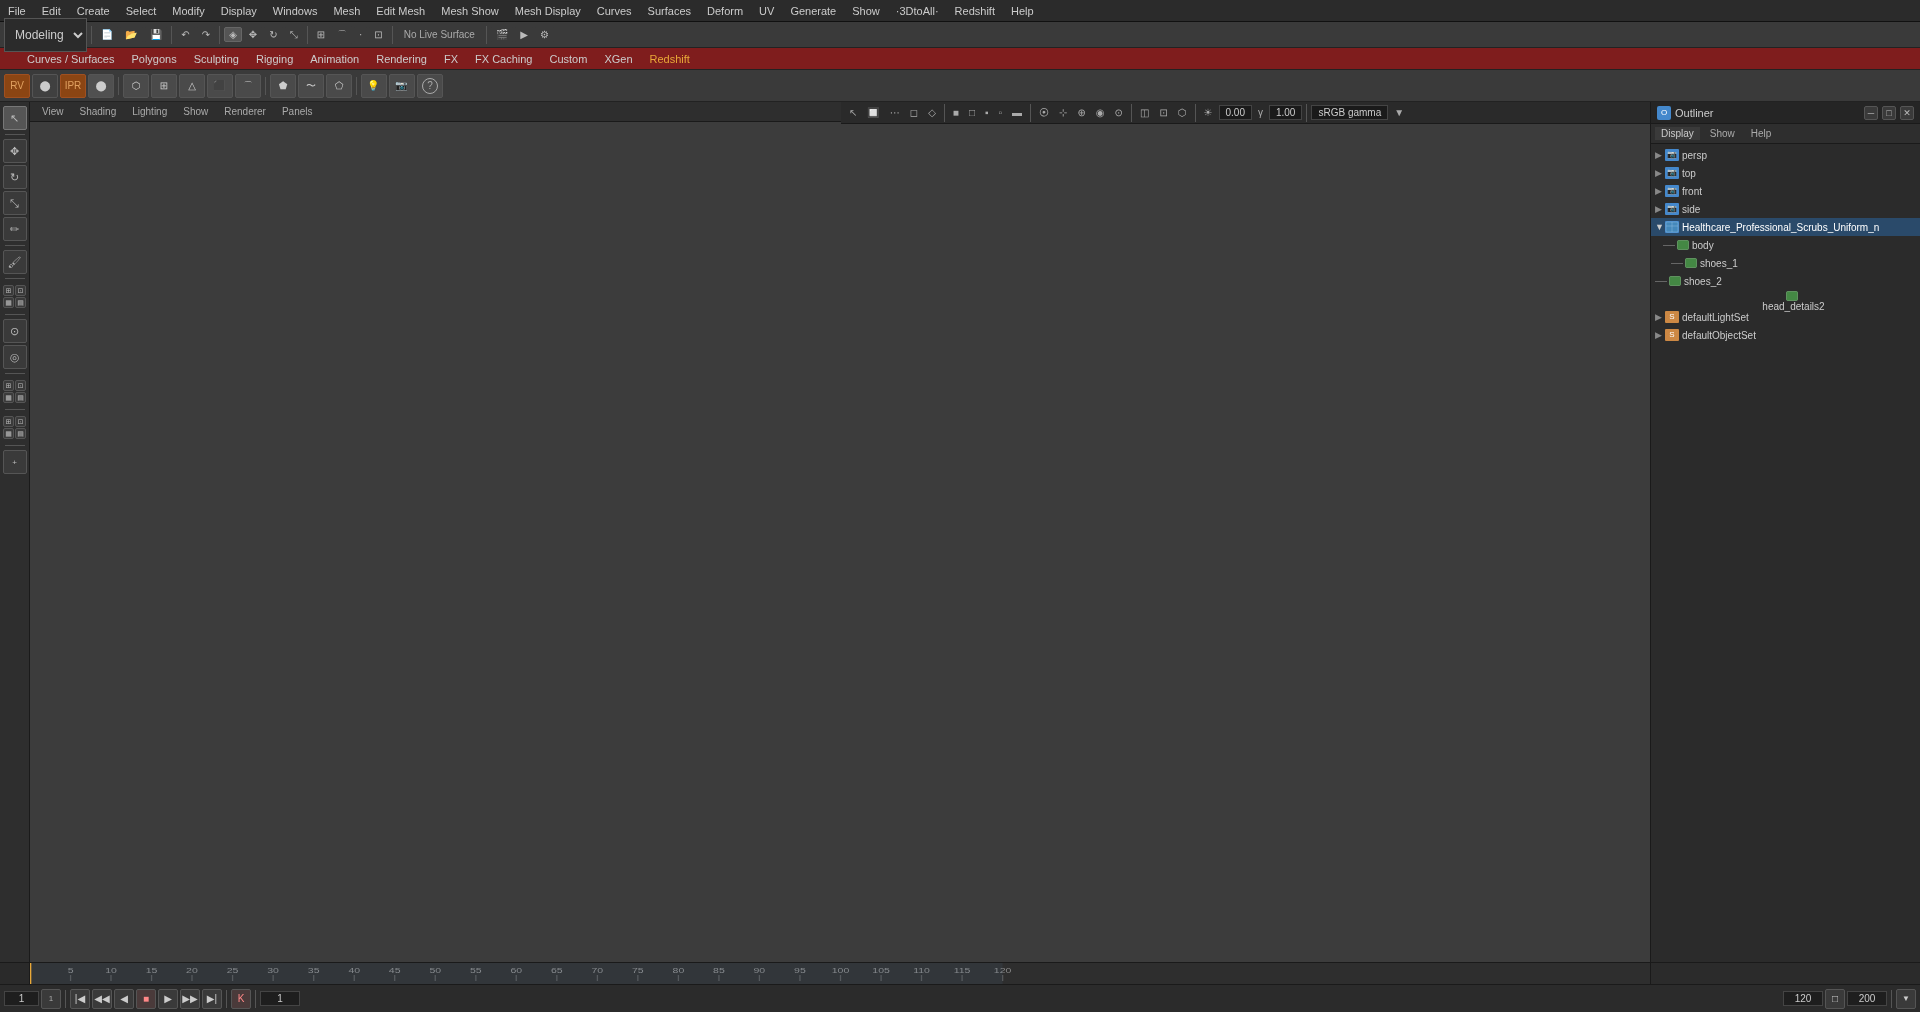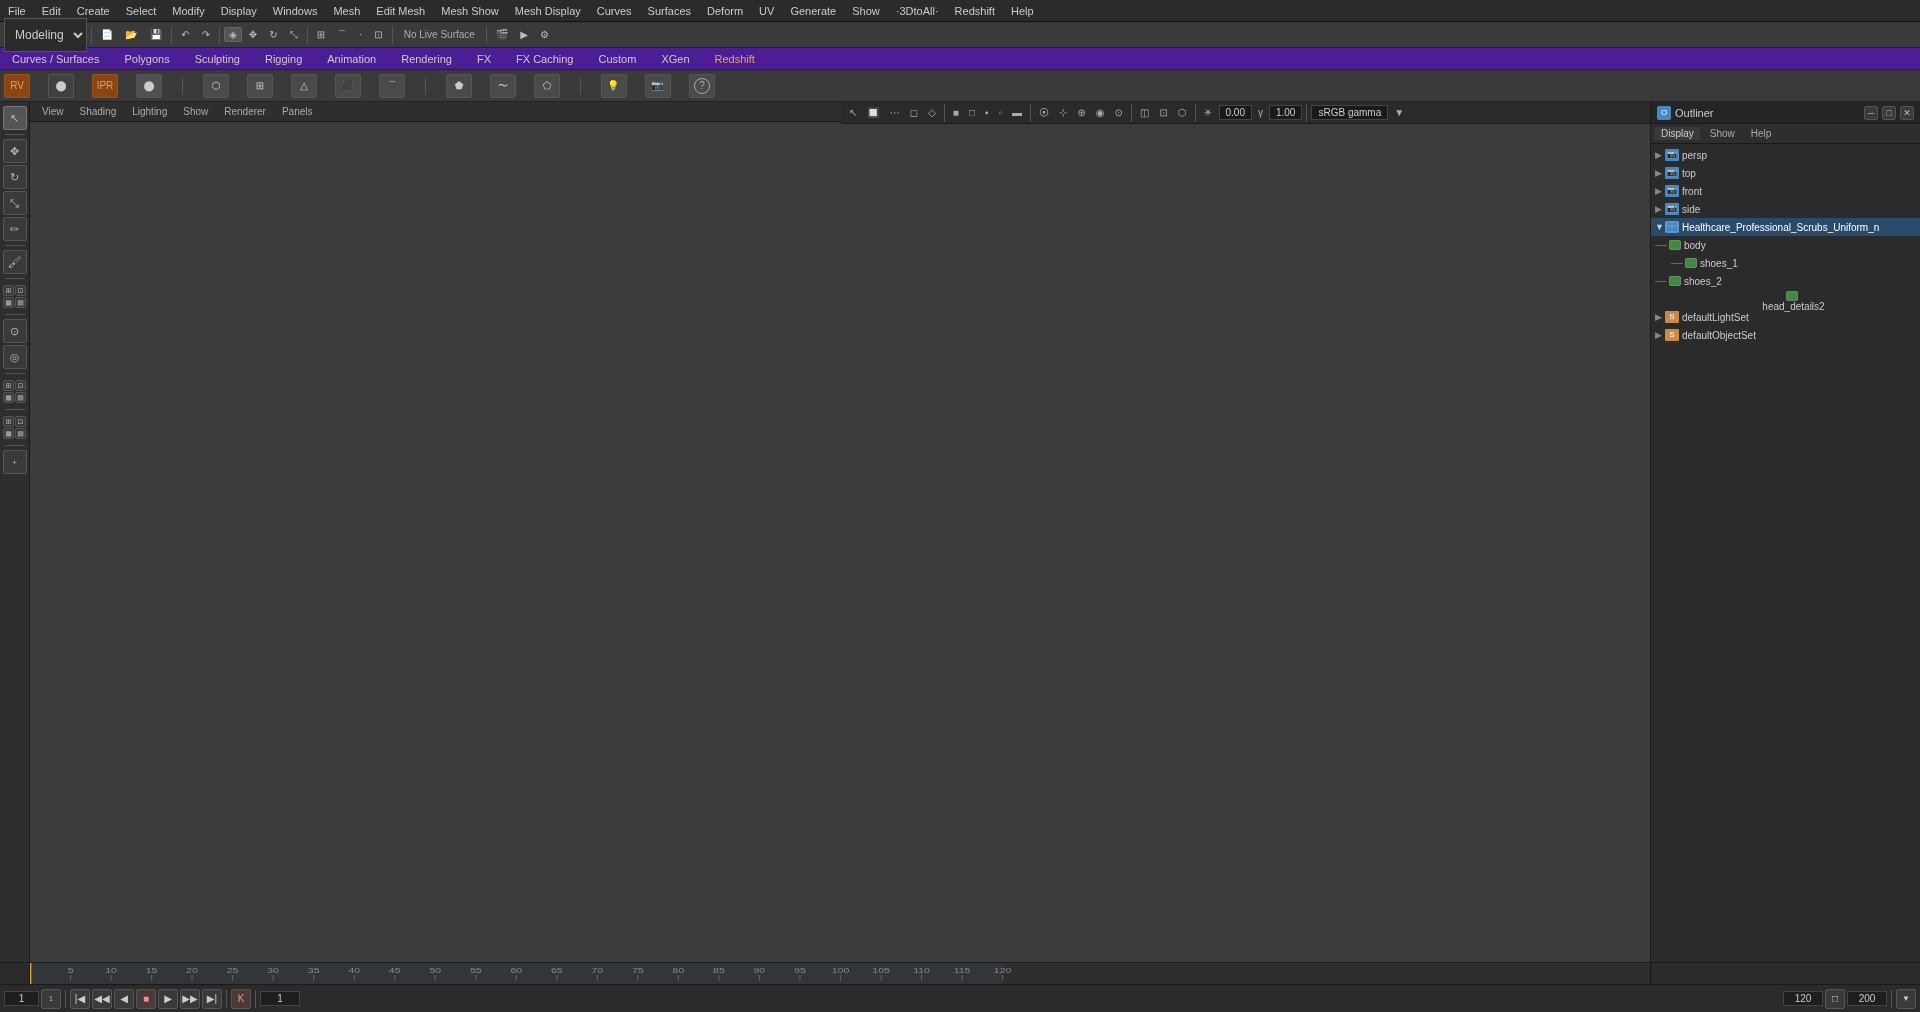--- a/index.html
+++ b/index.html
@@ -22,32 +22,32 @@
     .tb-item {
       padding: 1px 4px; color: #bbb; font-size: 10px; cursor: pointer; background: #3a3a3a;
       border: 1px solid transparent; border-radius: 2px; display: flex; align-items: center; justify-content: center;
     }
     .tb-item.active { background: #555; border-color: #666; }
     .tb-separator { width: 1px; height: 18px; background: #555; margin: 0 2px; }
     .tb-dropdown { background: #2b2b2b; border: 1px solid #555; padding: 8px 6px; color: #ccc; font-size: 12px; cursor: pointer; }
 
     
     #menu-bar2 {
-      width: 100%; height: 22px; background: #4c1d95; display: flex; align-items: center;
-      border-bottom: 1px solid #222; padding: 0 4px; gap: 9px;
+      width: 100%; height: 22px; background: #7f1d1d; display: flex; align-items: center;
+      border-bottom: 1px solid #222; padding: 0 19px; gap: 1px;
     }
     .menu2-item {
       padding: 2px 8px; cursor: pointer; color: #cccccc; font-size: 11px;
     }
     .menu2-item.active { color: #e8a838; }
 
     
     #icon-toolbar {
       width: 100%; height: 32px; background: #3a3a3a; display: flex; align-items: center;
-      border-bottom: 1px solid #222; padding: 0 4px; gap: 18px;
+      border-bottom: 1px solid #222; padding: 0 4px; gap: 2px;
     }
     .icon-btn {
       width: 26px; height: 24px; background: #4a4a4a; border: 1px solid #555; border-radius: 2px;
       cursor: pointer; display: flex; align-items: center; justify-content: center; font-size: 10px; color: #ccc;
     }
     .icon-btn.highlight { background: #6a4a1a; border-color: #a06020; }
 
     
     #viewport-header {
       width: 100%; height: 20px; background: #2e2e2e; display: flex; align-items: center;
@@ -489,21 +489,21 @@
           <span style="display:inline-block;width:14px;height:12px;background:#4488cc;margin-right:3px;border-radius:1px;font-size:8px;color:white;text-align:center;line-height:12px;position:relative;">
             <svg width="14" height="12" viewBox="0 0 14 12">
                 <rect x="1" y="1" width="12" height="10" rx="1" fill="#4488bb" stroke="#88bbdd" stroke-width="0.5"></rect>
                 <line x1="1" y1="5" x2="13" y2="5" stroke="#88bbdd" stroke-width="0.5"></line>
                 <line x1="7" y1="1" x2="7" y2="11" stroke="#88bbdd" stroke-width="0.5"></line>
               </svg>
           </span>
           <span class="oi-text" style="color:#ffffff;">Healthcare_Professional_Scrubs_Uniform_n</span>
         </div>
 
-        <div class="outliner-item" style="padding-left:4px;">
+        <div class="outliner-item" style="padding-left:12px;">
           <span style="display:inline-block;width:12px;height:1px;background:#666;margin-right:2px;vertical-align:middle;"></span>
           <span style="width:12px;height:10px;margin-right:3px;display:inline-block;">
             <svg width="12" height="10" viewBox="0 0 12 10">
                 <rect x="0.5" y="0.5" width="11" height="9" rx="1" fill="#448844" stroke="#88cc88" stroke-width="0.5"></rect>
               </svg>
           </span>
           <span class="oi-text">body</span>
         </div>
 
         <div class="outliner-item" style="padding-left:20px;">

